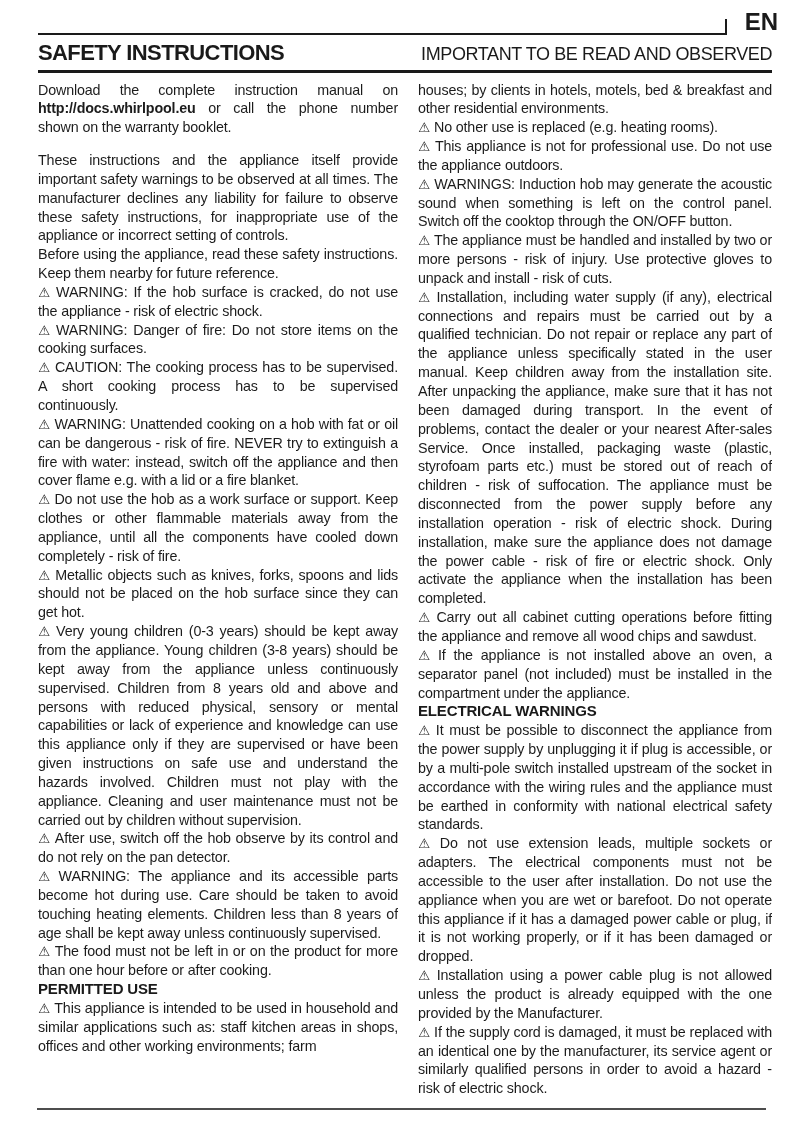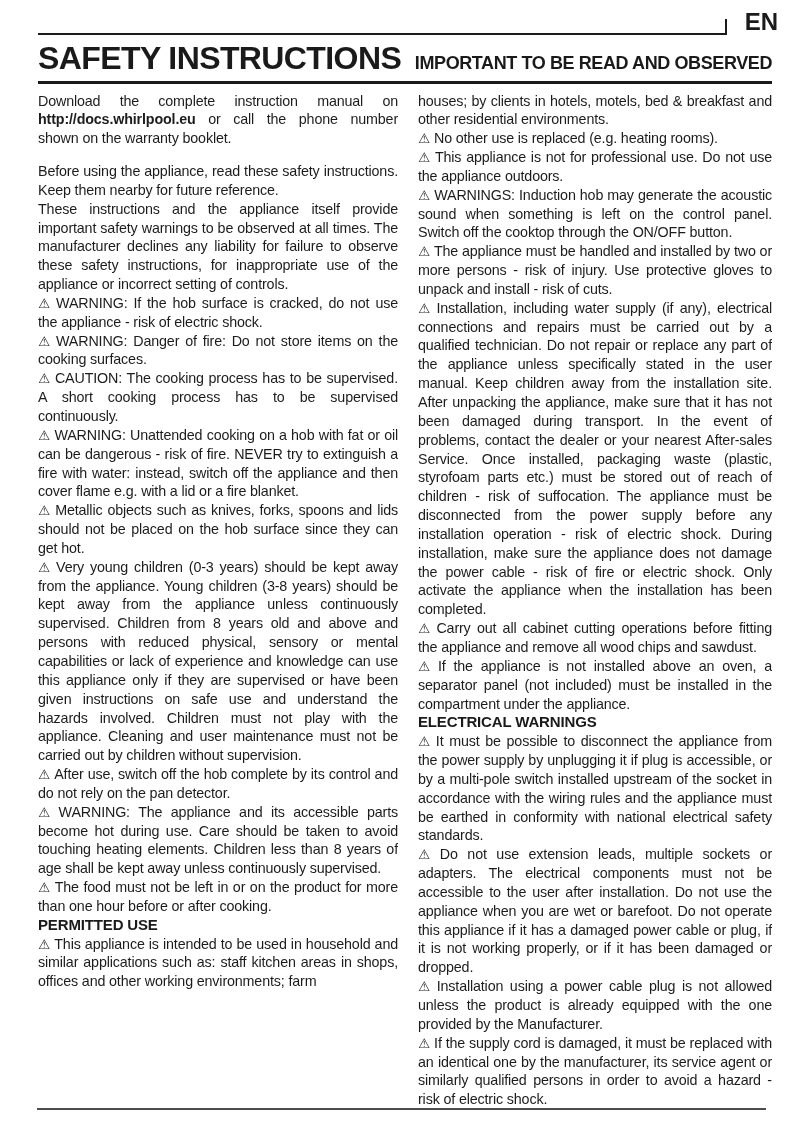--- a/index.html
+++ b/index.html
@@ -47,29 +47,29 @@
     letter-spacing: 0;
     color: #1a1a1a;
   }
   .title-row {
     display: flex;
     justify-content: space-between;
     align-items: baseline;
     margin-top: 5px;
   }
   .doc-title {
-    font-size: 32px;
+    font-size: 22px;
     font-weight: bold;
     letter-spacing: -0.6px;
     color: #1a1a1a;
     white-space: nowrap;
   }
   .doc-subtitle {
     font-size: 18px;
-    font-weight: bold;
+    font-weight: normal;
     letter-spacing: -0.4px;
     color: #1a1a1a;
     white-space: nowrap;
   }
   .header-rule {
     margin-top: 4px;
     height: 2.5px;
     background: #1a1a1a;
   }
   
@@ -131,29 +131,30 @@
     <div class="doc-title">SAFETY INSTRUCTIONS</div>
     <div class="doc-subtitle">IMPORTANT TO BE READ AND OBSERVED</div>
   </div>
 
   <div class="header-rule"></div>
 
   <div class="cols">
     <div class="col col-left" id="col-left">
         <p class="body-para"><span>Download the complete instruction manual on </span><span class="bold">http://docs.whirlpool.eu</span><span> or call the phone number shown on the warranty booklet.</span></p>
         <div class="gap"></div>
+        <p class="body-para">These instructions and the appliance itself provide important safety warnings to be observed at all times. The manufacturer declines any liability for failure to observe these safety instructions, for inappropriate use of the appliance or incorrect setting of controls.</p>
         <p class="body-para">Before using the appliance, read these safety instructions. Keep them nearby for future reference.</p>
-        <p class="body-para">These instructions and the appliance itself provide important safety warnings to be observed at all times. The manufacturer declines any liability for failure to observe these safety instructions, for inappropriate use of the appliance or incorrect setting of controls.</p>
         <p class="body-para"><span class="warn-icon">⚠</span><span>WARNING: If the hob surface is cracked, do not use the appliance - risk of electric shock.</span></p>
         <p class="body-para"><span class="warn-icon">⚠</span><span>WARNING: Danger of fire: Do not store items on the cooking surfaces.</span></p>
         <p class="body-para"><span class="warn-icon">⚠</span><span>CAUTION: The cooking process has to be supervised. A short cooking process has to be supervised continuously.</span></p>
         <p class="body-para"><span class="warn-icon">⚠</span><span>WARNING: Unattended cooking on a hob with fat or oil can be dangerous - risk of fire. NEVER try to extinguish a fire with water: instead, switch off the appliance and then cover flame e.g. with a lid or a fire blanket.</span></p>
+        <p class="body-para"><span class="warn-icon">⚠</span><span>Do not use the hob as a work surface or support. Keep clothes or other flammable materials away from the appliance, until all the components have cooled down completely - risk of fire.</span></p>
         <p class="body-para"><span class="warn-icon">⚠</span><span>Metallic objects such as knives, forks, spoons and lids should not be placed on the hob surface since they can get hot.</span></p>
         <p class="body-para"><span class="warn-icon">⚠</span><span>Very young children (0-3 years) should be kept away from the appliance. Young children (3-8 years) should be kept away from the appliance unless continuously supervised. Children from 8 years old and above and persons with reduced physical, sensory or mental capabilities or lack of experience and knowledge can use this appliance only if they are supervised or have been given instructions on safe use and understand the hazards involved. Children must not play with the appliance. Cleaning and user maintenance must not be carried out by children without supervision.</span></p>
-        <p class="body-para"><span class="warn-icon">⚠</span><span>After use, switch off the hob complete by its control and do not rely on the pan detector.</span></p>
+        <p class="body-para"><span class="warn-icon">⚠</span><span>After use, switch off the hob observe by its control and do not rely on the pan detector.</span></p>
         <p class="body-para"><span class="warn-icon">⚠</span><span>WARNING: The appliance and its accessible parts become hot during use. Care should be taken to avoid touching heating elements. Children less than 8 years of age shall be kept away unless continuously supervised.</span></p>
         <p class="body-para"><span class="warn-icon">⚠</span><span>The food must not be left in or on the product for more than one hour before or after cooking.</span></p>
         <h3 class="section-heading">PERMITTED USE</h3>
         <p class="body-para"><span class="warn-icon">⚠</span><span>This appliance is intended to be used in household and similar applications such as: staff kitchen areas in shops, offices and other working environments; farm</span></p>
       </div>
     <div class="col col-right" id="col-right">
         <p class="body-para">houses; by clients in hotels, motels, bed &amp; breakfast and other residential environments.</p>
         <p class="body-para"><span class="warn-icon">⚠</span><span>No other use is replaced (e.g. heating rooms).</span></p>
         <p class="body-para"><span class="warn-icon">⚠</span><span>This appliance is not for professional use. Do not use the appliance outdoors.</span></p>
         <p class="body-para"><span class="warn-icon">⚠</span><span>WARNINGS: Induction hob may generate the acoustic sound when something is left on the control panel. Switch off the cooktop through the ON/OFF button.</span></p>

